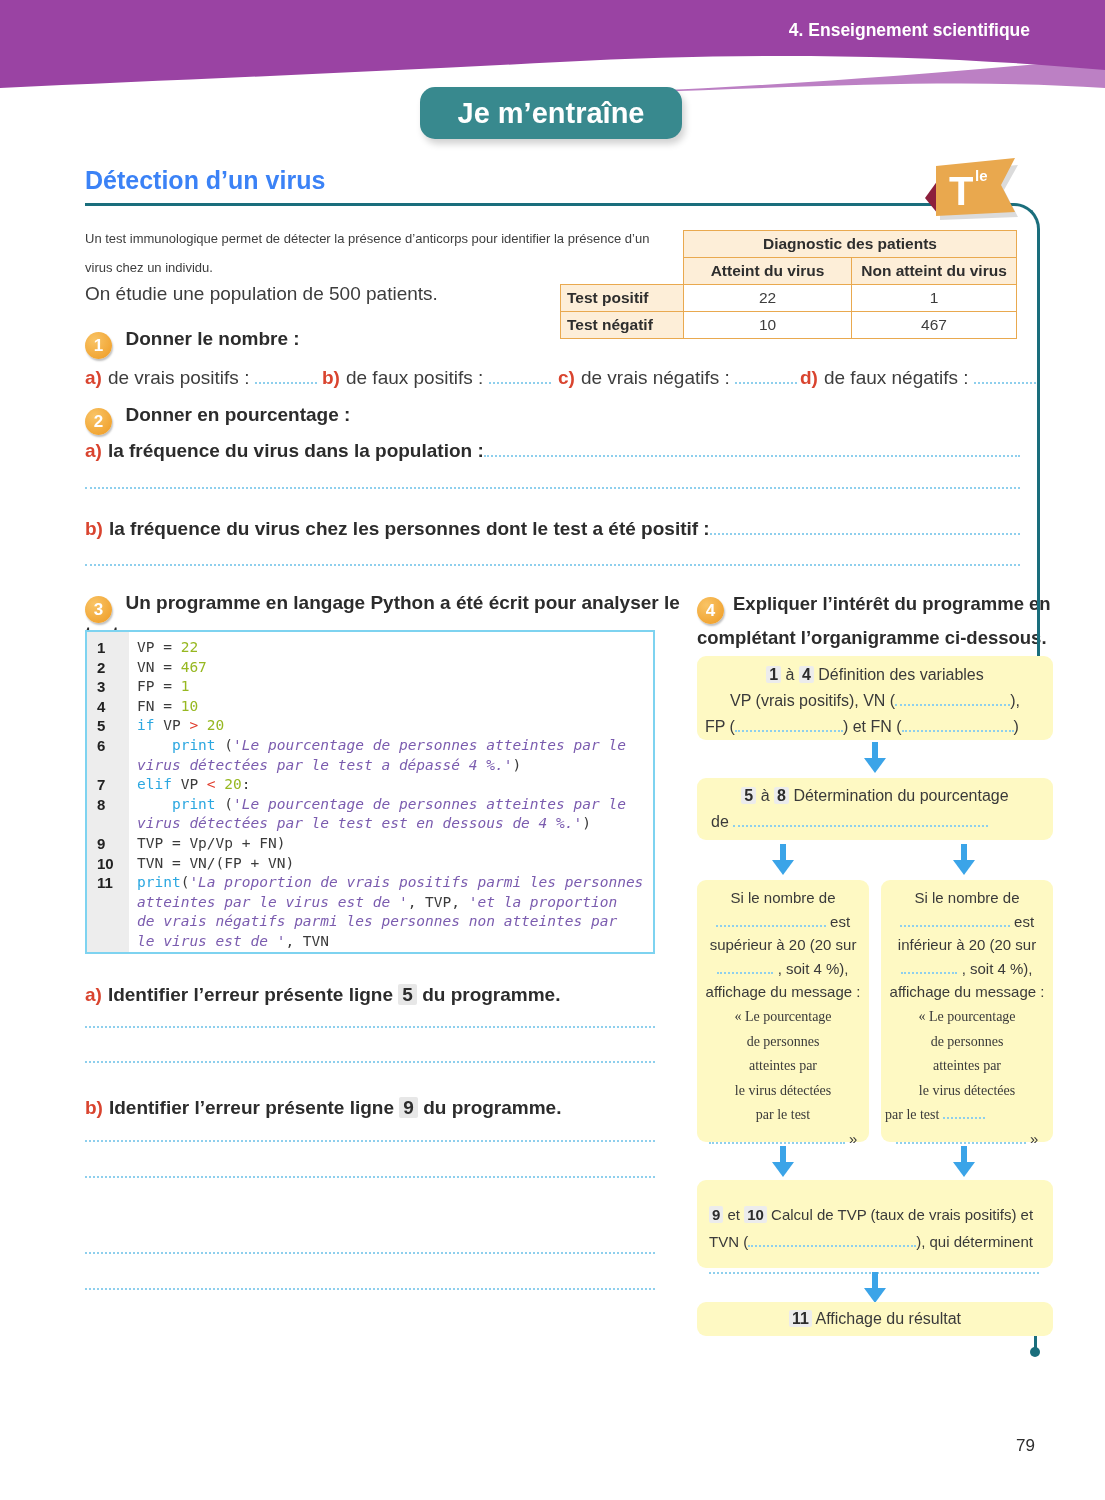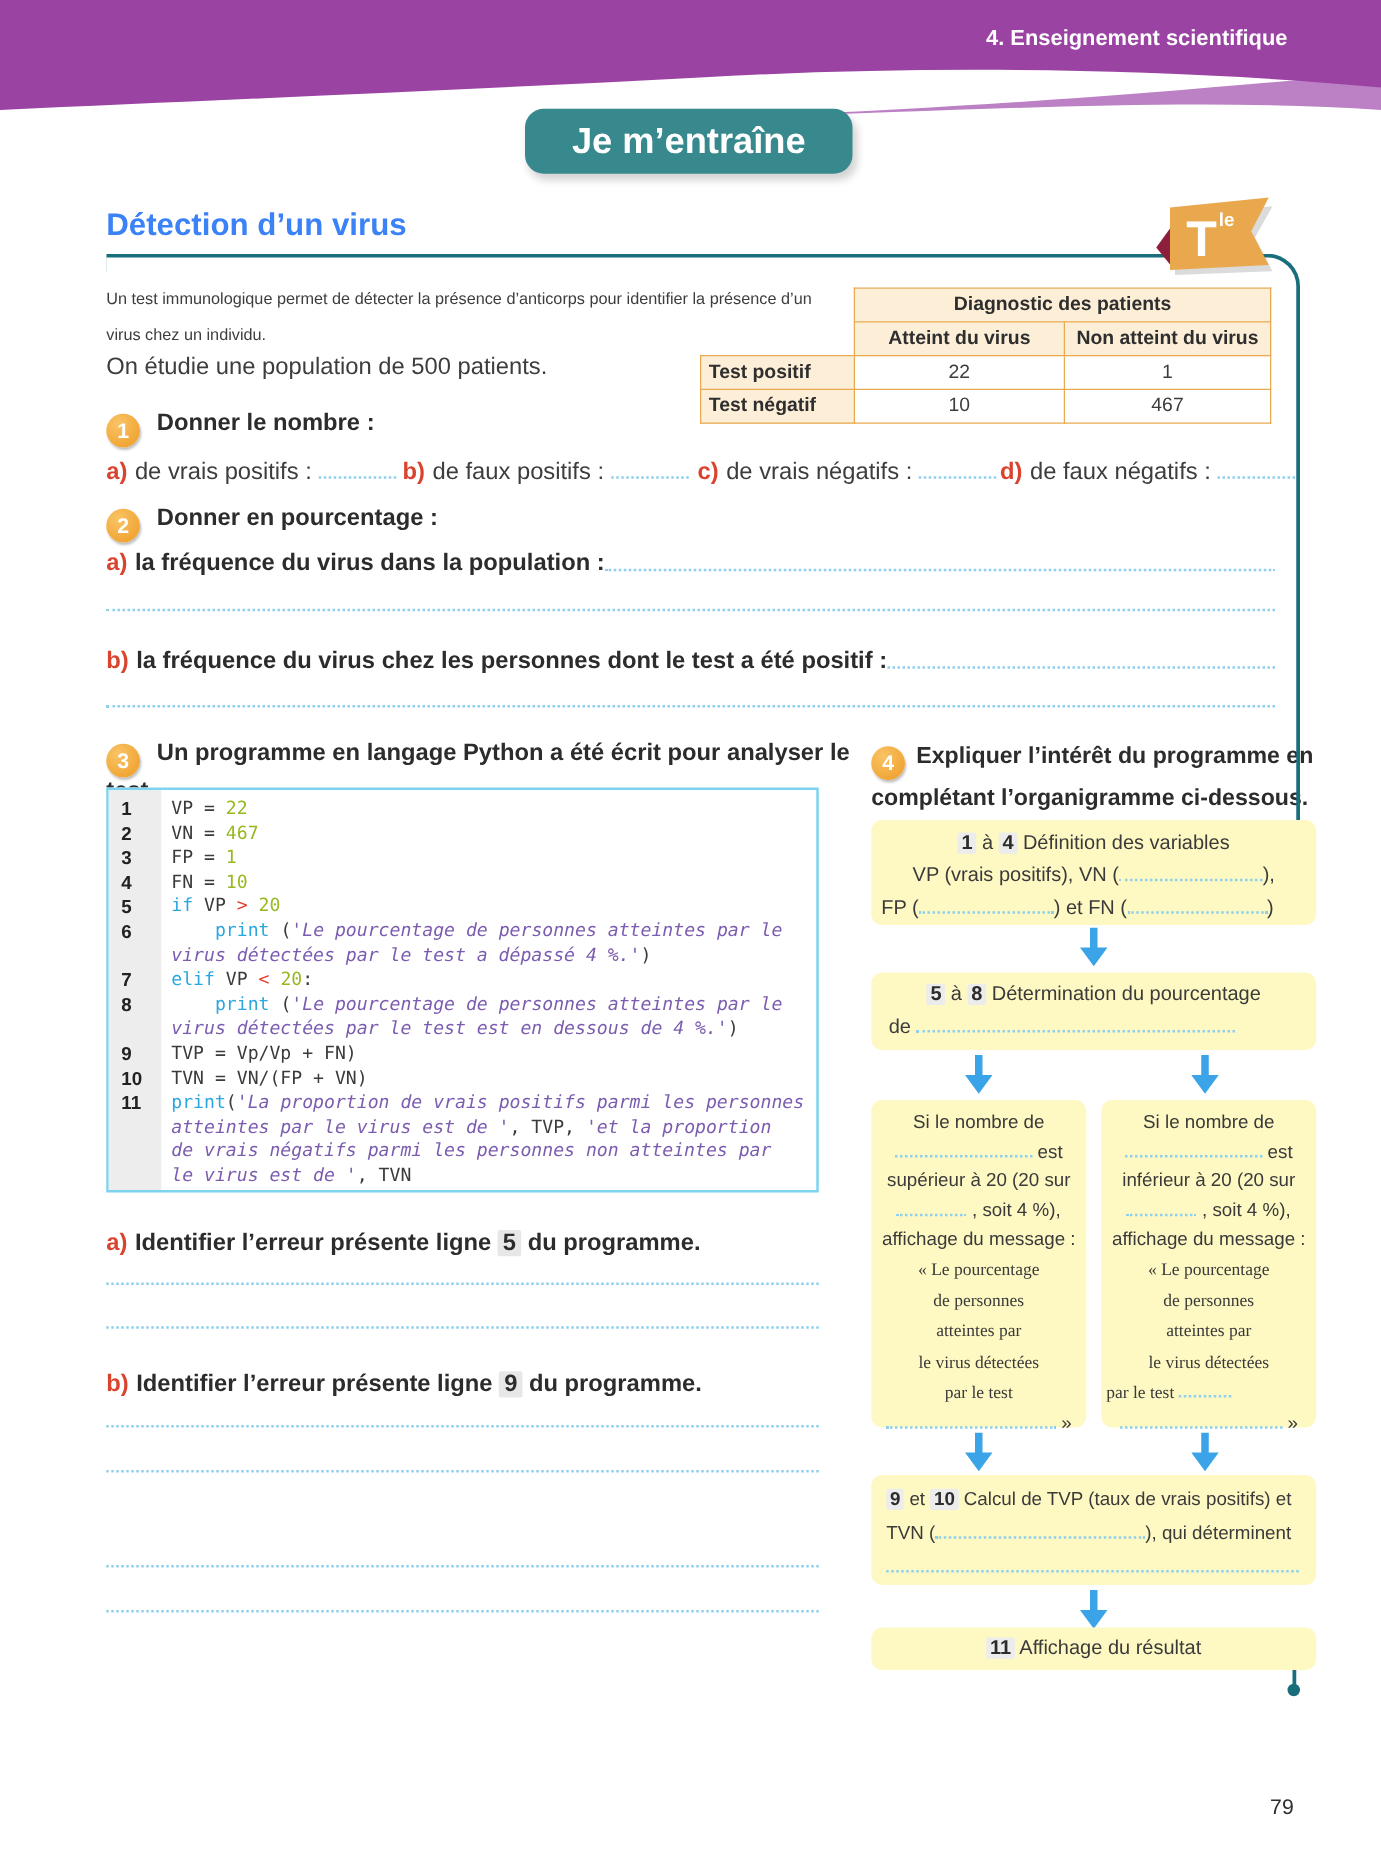--- a/index.html
+++ b/index.html
@@ -254,21 +254,21 @@
 
   <svg class="abs arrow" style="left:772px;top:1146px;" viewBox="0 0 22 32">
       <rect x="8" y="0" width="6" height="18" fill="#3ba4e8"></rect>
       <polygon points="0,16 11,31 22,16" fill="#3ba4e8"></polygon>
     </svg>
   <svg class="abs arrow" style="left:953px;top:1146px;" viewBox="0 0 22 32">
       <rect x="8" y="0" width="6" height="18" fill="#3ba4e8"></rect>
       <polygon points="0,16 11,31 22,16" fill="#3ba4e8"></polygon>
     </svg>
 
-  <div class="abs fbox f910" style="left:697px;top:1180px;width:356px;height:88px;padding:6px 12px;font-size:15px;">
+  <div class="abs fbox f910" style="left:697px;top:1180px;width:356px;height:88px;padding:21px 12px;font-size:15px;">
       <div class="fline left"><span class="hl">9</span><span> et </span><span class="hl">10</span><span>  Calcul de TVP (taux de vrais positifs) et</span></div>
       <div class="fline left"><span>TVN (</span><span class="dotfill" style="width: 168px;"></span><span>), qui déterminent</span></div>
       <div class="fline left"><span class="dotfill" style="width: 330px;"></span></div>
     </div>
 
   <svg class="abs arrow" style="left:864px;top:1272px;" viewBox="0 0 22 32">
       <rect x="8" y="0" width="6" height="18" fill="#3ba4e8"></rect>
       <polygon points="0,16 11,31 22,16" fill="#3ba4e8"></polygon>
     </svg>
 

